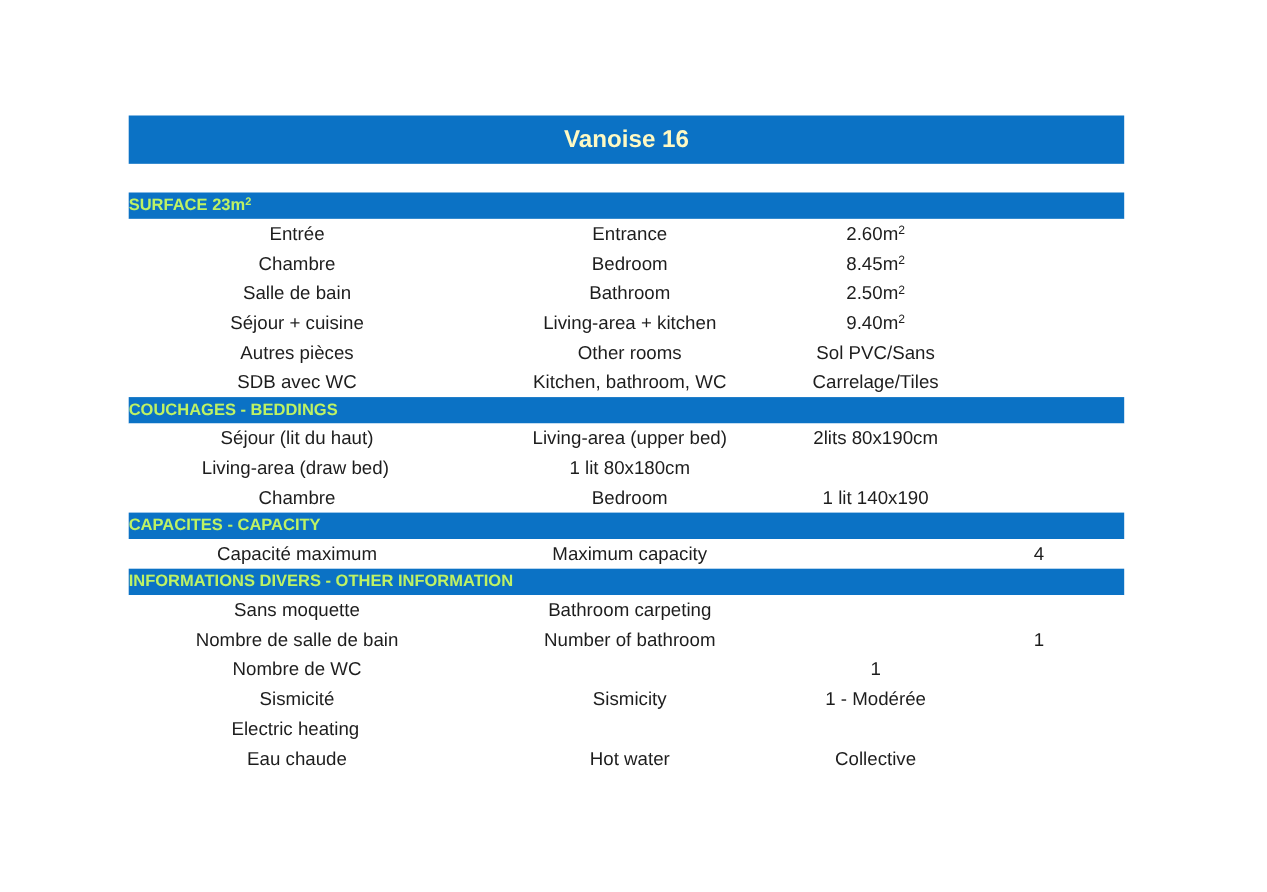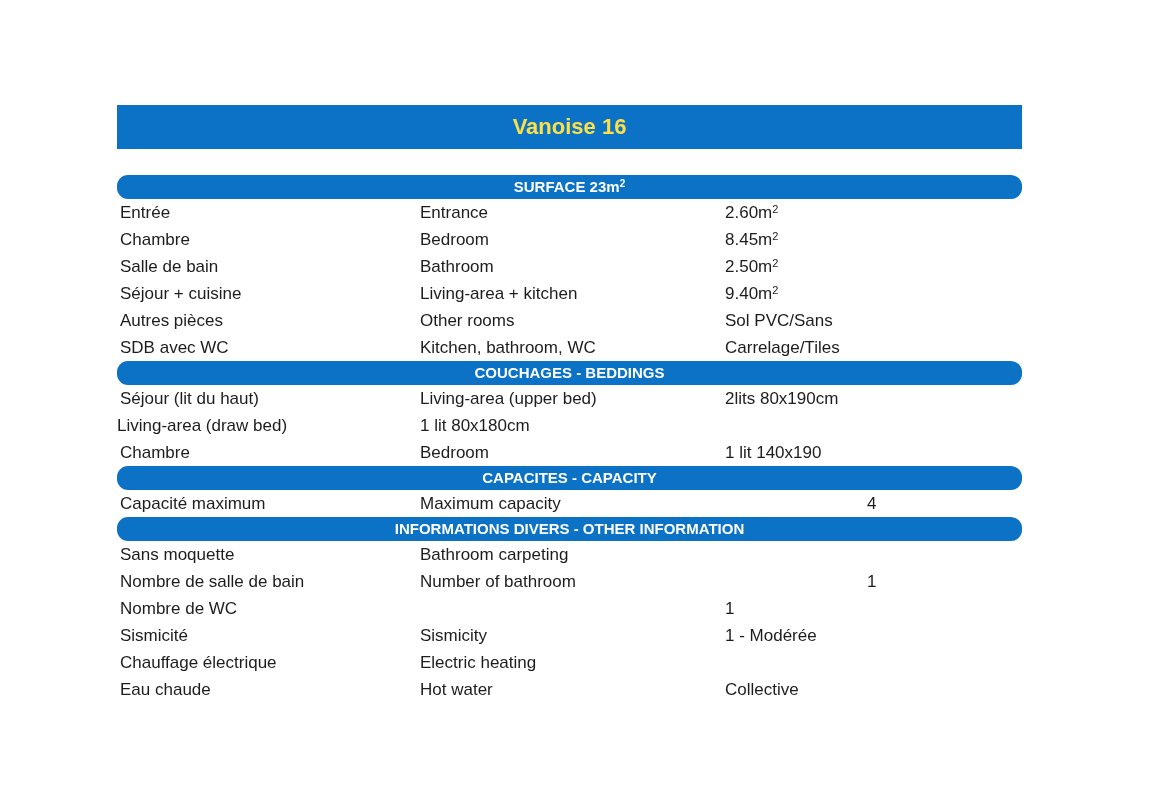--- a/index.html
+++ b/index.html
@@ -14,49 +14,49 @@
   }
   .sheet {
     position: absolute;
     left: 117px;
     top: 105px;
     width: 905px;
   }
   .title-bar {
     height: 44px;
     background: var(--accent, #0b72c5);
-    color: #fde047;
+    color: #fef9c3;
     font-weight: bold;
     font-size: 22px;
     line-height: 44px;
     text-align: center;
   }
   .title-gap { height: 26px; background: #ffffff; }
   .section-header {
     height: 24px;
     background: var(--accent, #0b72c5);
-    color: #ffffff;
+    color: #bef264;
     font-weight: bold;
     font-size: 15px;
     line-height: 24px;
-    text-align: center;
-    border-radius: 11px;
+    text-align: left;
   }
   .section-header sup {
     font-size: 10px;
     line-height: 0;
     vertical-align: 5px;
   }
   .row {
     display: grid;
     grid-template-columns: 303px 305px 142px 1fr;
     height: 27px;
     align-items: center;
     font-size: 17px;
     background: #ffffff;
+    text-align: center;
   }
   .cell { white-space: nowrap; overflow: hidden; }
   .cell.fr { padding-left: 3px; }
   .cell sup {
     font-size: 11px;
     line-height: 0;
     vertical-align: 5px;
   }
 </style>
 </head>
@@ -151,21 +151,20 @@
     <div class="cell value"></div>
     <div class="cell num">1</div>
   </div>
   <div class="row">
     <div class="cell fr">Sismicité</div>
     <div class="cell en">Sismicity</div>
     <div class="cell value">1 - Modérée</div>
     <div class="cell num"></div>
   </div>
   <div class="row">
-    <div class="cell fr">Chauffage électrique</div>
     <div class="cell en">Electric heating</div>
     <div class="cell value"></div>
     <div class="cell num"></div>
   </div>
   <div class="row">
     <div class="cell fr">Eau chaude</div>
     <div class="cell en">Hot water</div>
     <div class="cell value">Collective</div>
     <div class="cell num"></div>
   </div>

